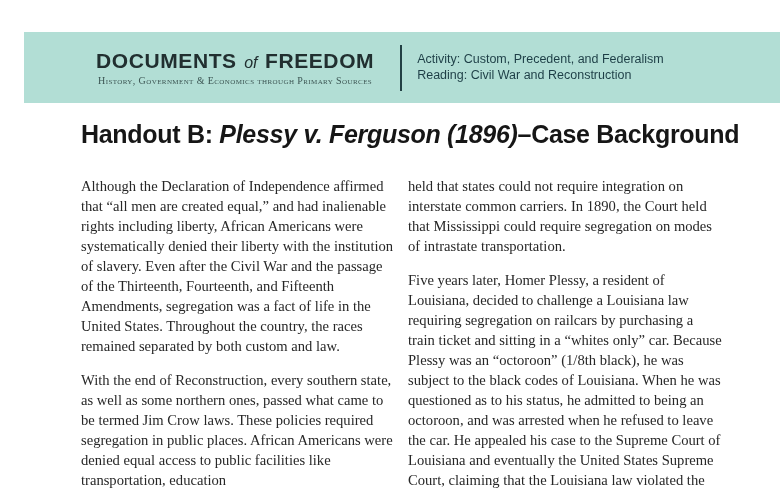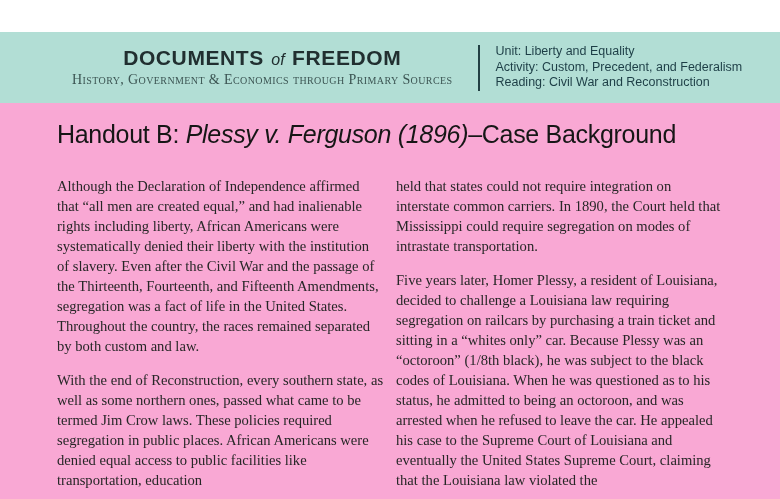--- a/index.html
+++ b/index.html
@@ -1,23 +1,24 @@
 <!DOCTYPE html>
 <html><head>
 <meta charset="utf-8">
 <style>
   * { margin: 0; padding: 0; box-sizing: border-box; }
   html, body { background: #e9e9e9; }
   .page {
     position: relative;
     width: 780px;
     height: 499px;
-    background: #f9a8d4;
+    background: #ffffff;
     overflow: hidden;
     font-family: "Liberation Sans", sans-serif;
+    padding-left: 24px;
   }
   .top-strip { height: 32px; background: #ffffff; }
   .band {
     height: 71px;
     background: #b2ded5;
     display: flex;
     align-items: center;
   }
   .logo-block {
     margin-left: 72px;
@@ -35,21 +36,21 @@
   .logo-title .of-word {
     font-style: italic;
     font-weight: 400;
     font-size: 16px;
     letter-spacing: 0;
     padding: 0 1px;
   }
   .logo-tagline {
     font-family: "Liberation Serif", serif;
     font-variant: small-caps;
-    font-size: 14px;
+    font-size: 10px;
     letter-spacing: 0.4px;
     color: #3c5553;
     margin-top: 1px;
     white-space: nowrap;
   }
   .divider {
     width: 2px;
     height: 46px;
     background: #224044;
     margin-left: 26px;
@@ -59,24 +60,25 @@
   .meta-block {
     font-size: 12.5px;
     line-height: 15.5px;
     color: #1d3e46;
     font-weight: 400;
   }
   .doc-title {
     margin: 17px 57px 0 57px;
     font-size: 25px;
     line-height: 28px;
-    font-weight: 400;
+    font-weight: 700;
     color: #161616;
     letter-spacing: -0.3px;
     white-space: nowrap;
+    text-align: center;
   }
   .doc-title .case-name { font-style: italic; }
   .columns {
     display: flex;
     gap: 12px;
     margin: 28px 57px 0 57px;
   }
   .col { flex: 1 1 0; min-width: 0; }
   .col p {
     font-family: Liberation Serif, serif;
@@ -100,21 +102,20 @@
         <span>DOCUMENTS</span>
         <span class="of-word">of</span>
         <span>FREEDOM</span>
       </div>
       <div class="logo-tagline">History, Government &amp; Economics through Primary Sources</div>
     </div>
 
     <div class="divider"></div>
 
     <div class="meta-block">
-      <div>Unit: Liberty and Equality</div>
       <div>Activity: Custom, Precedent, and Federalism</div>
       <div>Reading: Civil War and Reconstruction</div>
     </div>
   </div>
 
   <h1 class="doc-title"><span>Handout B: </span><span class="case-name">Plessy v. Ferguson (1896)</span><span>–Case Background</span></h1>
 
   <div class="columns">
     <div class="col">
       <p>Although the Declaration of Independence affirmed that “all men are created equal,” and had inalienable rights including liberty, African Americans were systematically denied their liberty with the institution of slavery. Even after the Civil War and the passage of the Thirteenth, Fourteenth, and Fifteenth Amendments, segregation was a fact of life in the United States. Throughout the country, the races remained separated by both custom and law.</p>

